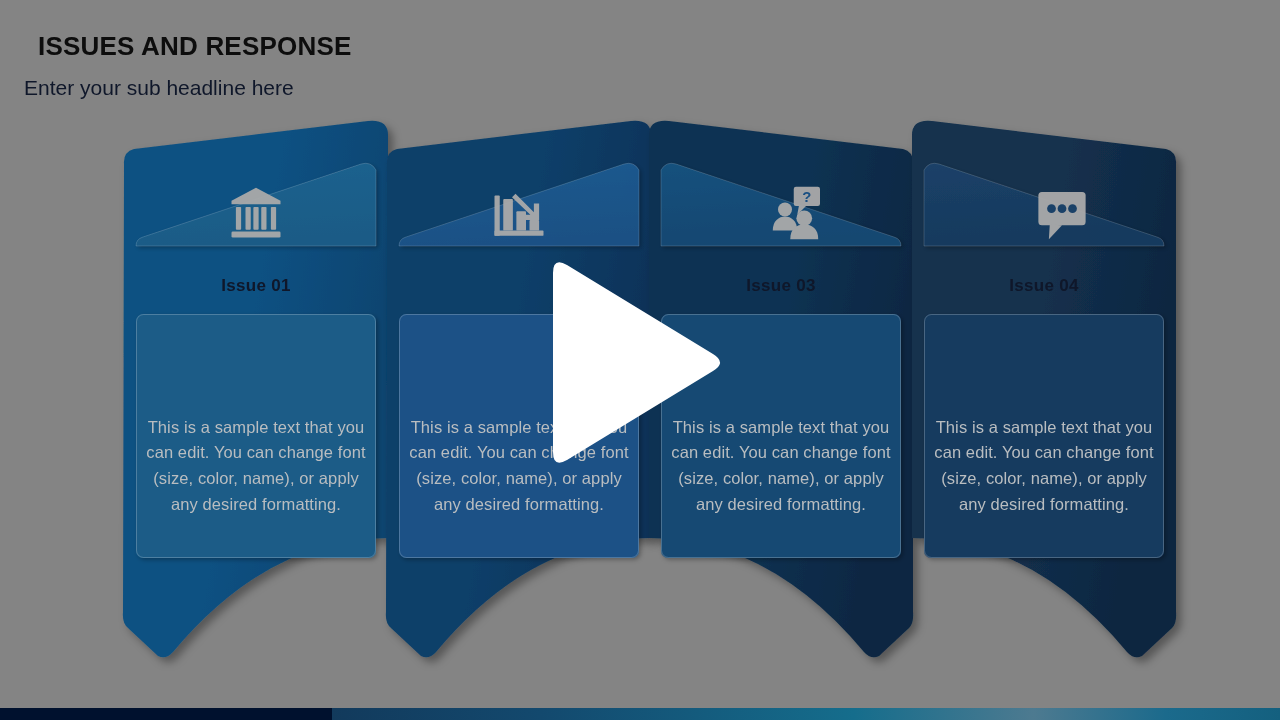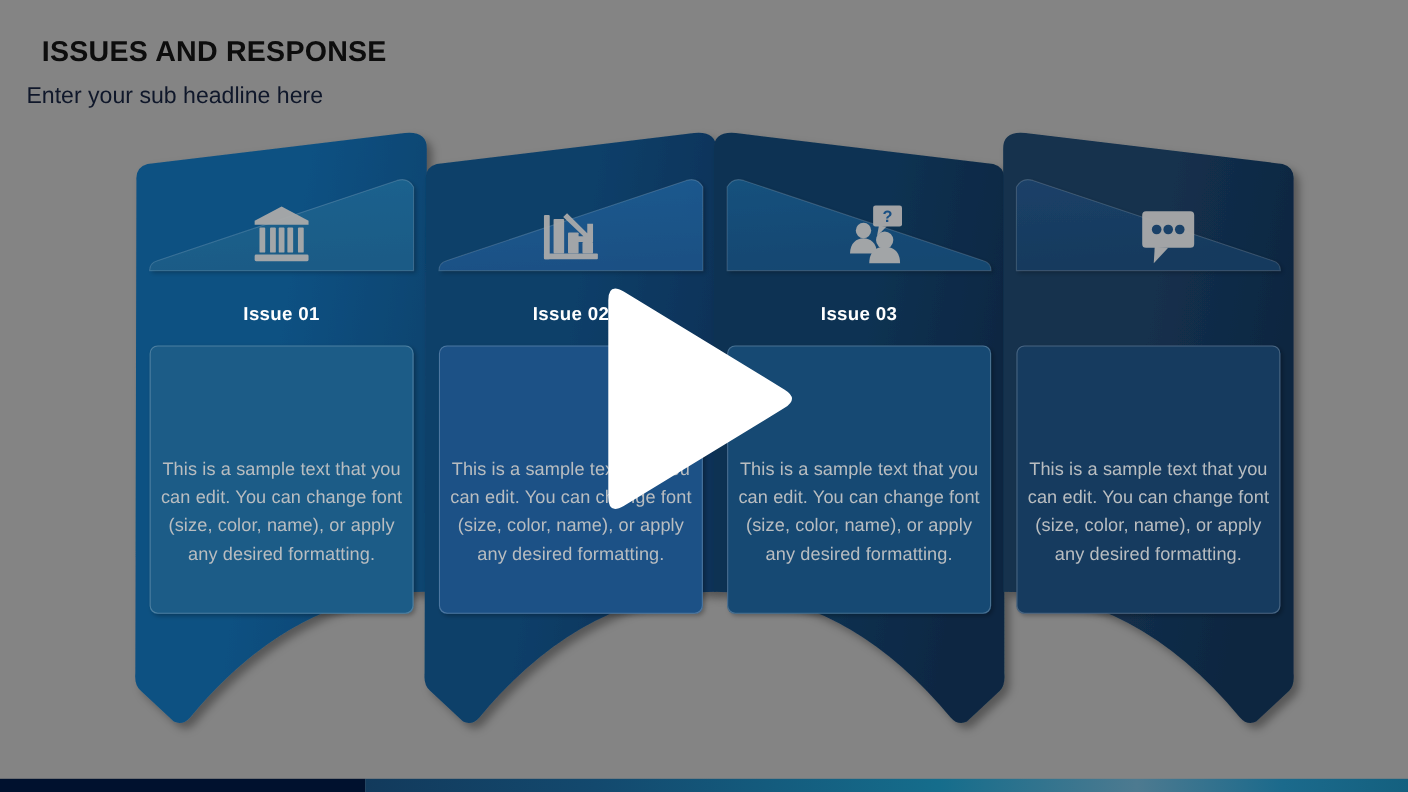--- a/index.html
+++ b/index.html
@@ -32,21 +32,21 @@
   .card-content{position:absolute;left:0;top:0;width:276px;height:540px;pointer-events:none;}
 
   .icon-slot{
     position:absolute;left:0;width:276px;height:86px;top:52px;
     display:flex;align-items:center;justify-content:center;
   }
   .icon-slot svg{width:56px;height:56px;fill:#aaaaaa;opacity:.95;}
 
   .card-title{
     position:absolute;left:0;width:276px;top:158px;
-    text-align:center;font-size:17px;font-weight:bold;color:#ffffff;
+    text-align:center;font-size:17px;font-weight:bold;color:#0f172a;
     letter-spacing:.3px;
   }
 
   .card-body{
     position:absolute;left:14px;width:248px;top:196px;height:304px;
     display:flex;align-items:center;justify-content:center;
     box-sizing:border-box;padding:0 14px;
   }
   .card-body p{
     margin:0;text-align:center;font-size:16.5px;line-height:1.56;
@@ -177,21 +177,20 @@
               <svg viewBox="0 0 64 64">
                 <rect x="4" y="52" width="56" height="6" rx="1"></rect>
                 <rect x="4" y="12" width="6" height="46" rx="1"></rect>
                 <rect x="14" y="16" width="11" height="36" rx="1"></rect>
                 <rect x="29" y="30" width="11" height="22" rx="1"></rect>
                 <rect x="44" y="40" width="11" height="12" rx="1"></rect>
                 <path d="M28 10 L49 31 L49 21 L55 21 L55 40 L36 40 L36 34 L45 34 L24 14 Z"></path>
               </svg>
             </span>
       </div>
-      <div class="card-title">Issue 02</div>
       <div class="card-body">
         <p>This is a sample text that you can edit. You can change font (size, color, name), or apply any desired formatting.</p>
       </div>
     </div>
   </div>
   <div class="card" id="c2" style="left:643px;">
 
     <div class="svgwrap">
       <svg width="290" height="556" viewBox="0 0 290 556">
         <defs>
@@ -283,20 +282,21 @@
         <span style="display:block;width:56px;height:56px;fill:#aaaaaa;">
               <svg viewBox="0 0 64 64">
                 <rect x="5" y="8" width="54" height="38" rx="4"></rect>
                 <path d="M18 45 L17 62 L32 46 Z"></path>
                 <circle cx="20" cy="27" r="5" fill="#1b4269"></circle>
                 <circle cx="32" cy="27" r="5" fill="#1b4269"></circle>
                 <circle cx="44" cy="27" r="5" fill="#1b4269"></circle>
               </svg>
             </span>
       </div>
+      <div class="card-title">Issue 04</div>
       <div class="card-body">
         <p>This is a sample text that you can edit. You can change font (size, color, name), or apply any desired formatting.</p>
       </div>
     </div>
   </div>
     </div>
 
   <div class="play-overlay">
     <svg class="play-btn" viewBox="0 0 200 215">
       <path d="M22 18 Q22 2 36 10 L182 99 Q196 107.5 182 116 L36 205 Q22 213 22 197 Z" fill="#ffffff"></path>

